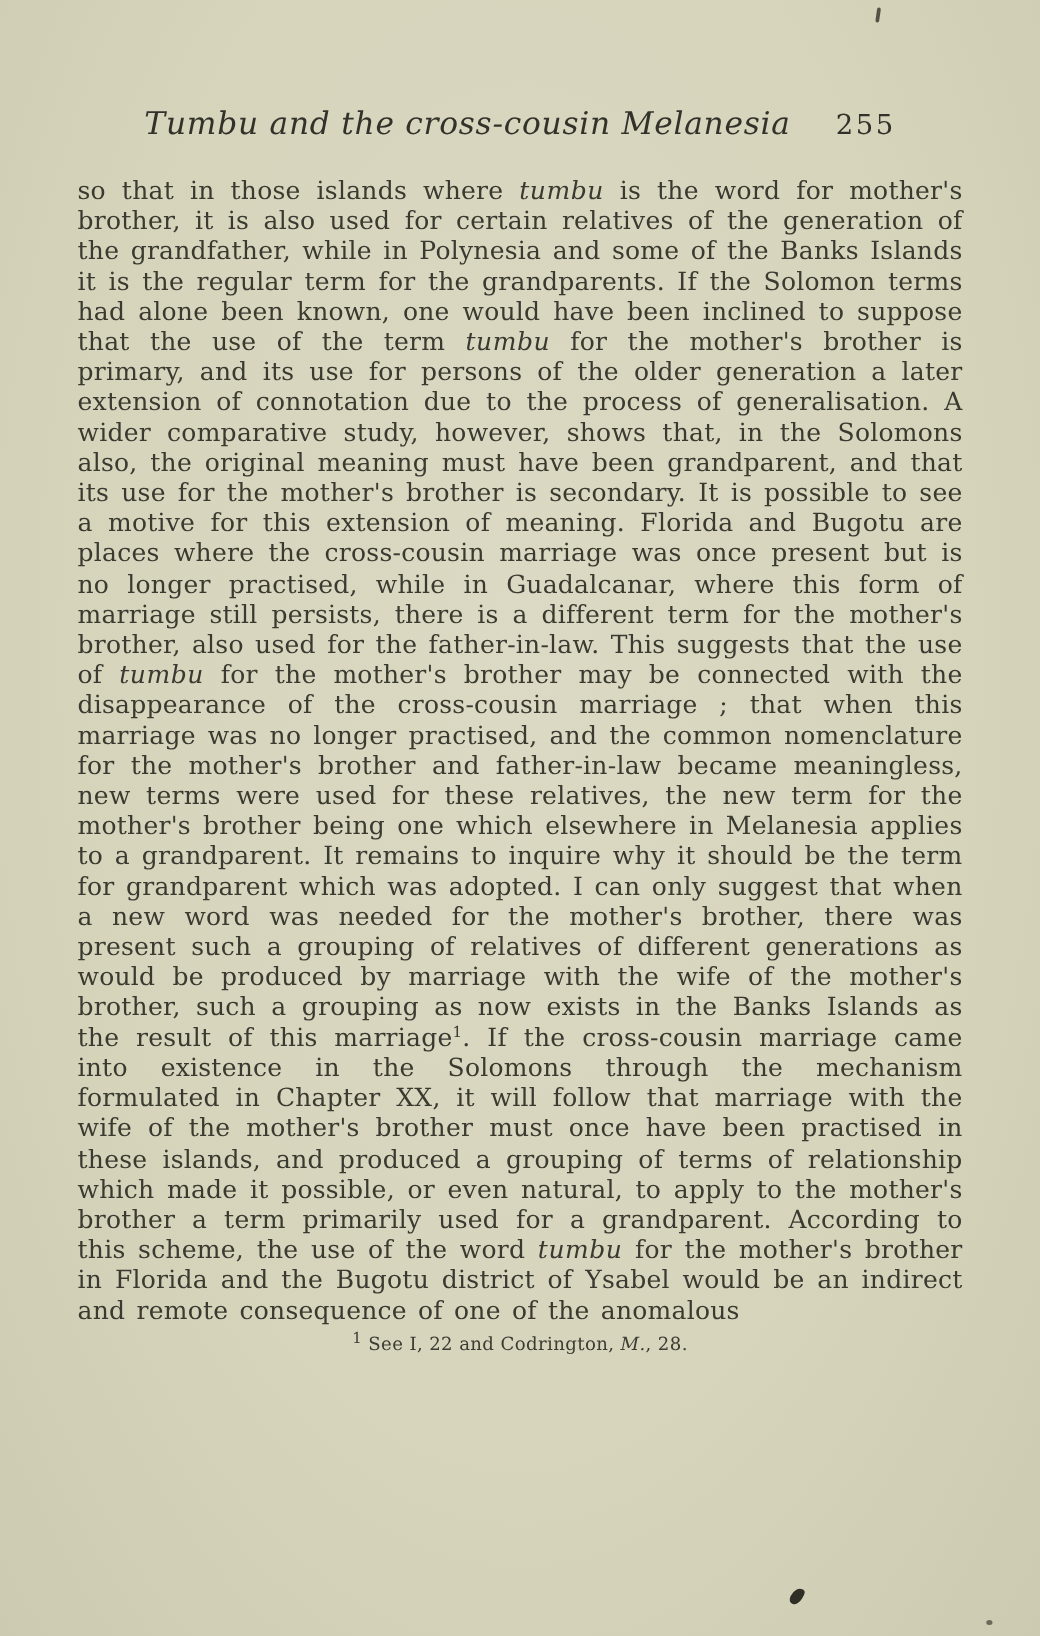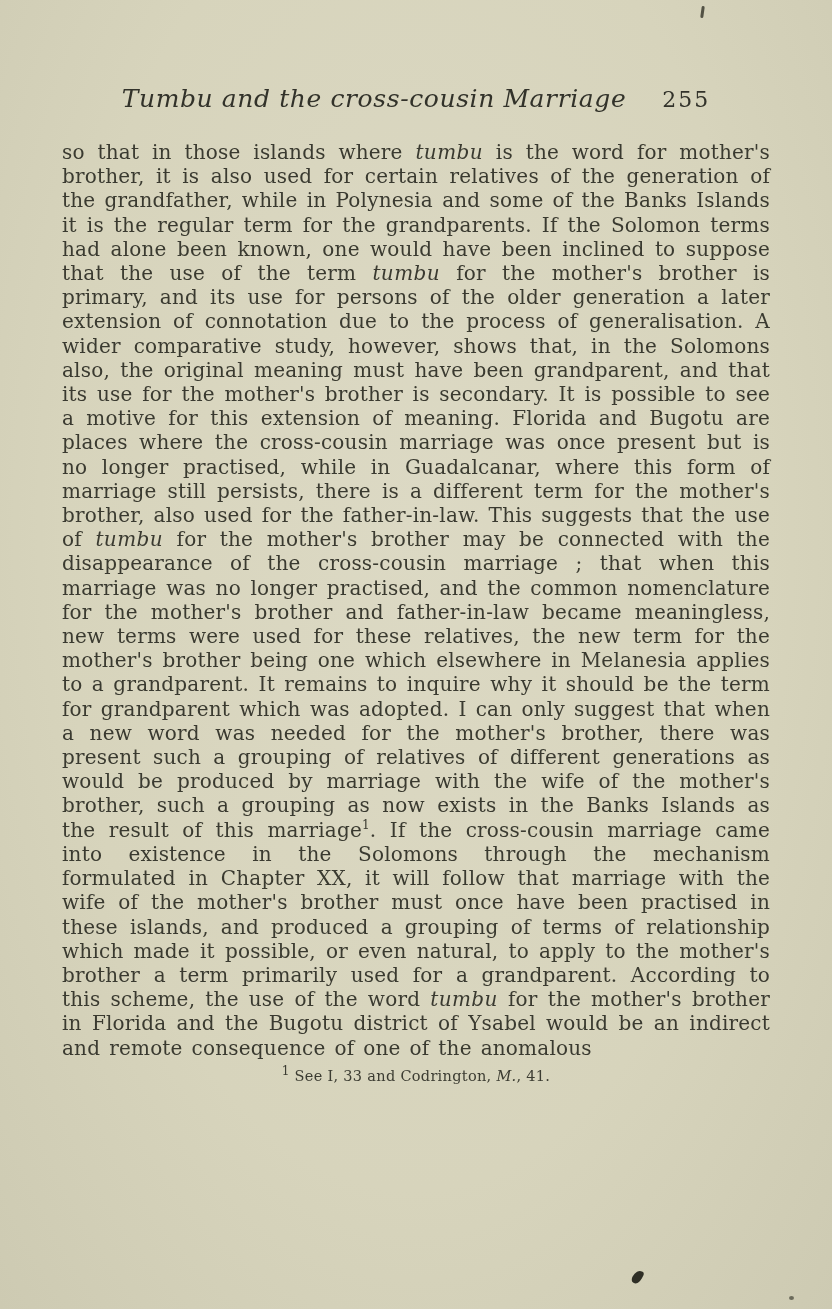--- a/index.html
+++ b/index.html
@@ -86,25 +86,25 @@
     border-radius: 50%;
     opacity: 0.75;
   }
 </style>
 </head>
 <body>
 
 <div class="page">
 
   <div class="running-header">
-    <span class="title">Tumbu and the cross-cousin Marriage</span>
+    <span class="title">Tumbu and the cross-cousin Melanesia</span>
     <span class="pagenum">255</span>
   </div>
 
   <p class="body-text" id="body-paragraph"><span>so that in those islands where </span><em>tumbu</em><span> is the word for mother's brother, it is also used for certain relatives of the generation of the grandfather, while in Polynesia and some of the Banks Islands it is the regular term for the grandparents. If the Solomon terms had alone been known, one would have been inclined to suppose that the use of the term </span><em>tumbu</em><span> for the mother's brother is primary, and its use for persons of the older generation a later extension of connotation due to the process of generalisation. A wider comparative study, however, shows that, in the Solomons also, the original meaning must have been grandparent, and that its use for the mother's brother is secondary. It is possible to see a motive for this extension of meaning. Florida and Bugotu are places where the cross-cousin marriage was once present but is no longer practised, while in Guadalcanar, where this form of marriage still persists, there is a different term for the mother's brother, also used for the father-in-law. This suggests that the use of </span><em>tumbu</em><span> for the mother's brother may be connected with the disappearance of the cross-cousin marriage ; that when this marriage was no longer practised, and the common nomenclature for the mother's brother and father-in-law became meaningless, new terms were used for these relatives, the new term for the mother's brother being one which elsewhere in Melanesia applies to a grandparent. It remains to inquire why it should be the term for grandparent which was adopted. I can only suggest that when a new word was needed for the mother's brother, there was present such a grouping of relatives of different generations as would be produced by marriage with the wife of the mother's brother, such a grouping as now exists in the Banks Islands as the result of this marriage</span><sup>1</sup><span>. If the cross-cousin marriage came into existence in the Solomons through the mechanism formulated in Chapter XX, it will follow that marriage with the wife of the mother's brother must once have been practised in these islands, and produced a grouping of terms of relationship which made it possible, or even natural, to apply to the mother's brother a term primarily used for a grandparent. According to this scheme, the use of the word </span><em>tumbu</em><span> for the mother's brother in Florida and the Bugotu district of Ysabel would be an indirect and remote consequence of one of the anomalous</span></p>
 
-  <div class="footnote" id="footnote-text"><sup>1</sup><span> See I, 33 and Codrington, </span><em>M.</em><span>, 41.</span></div>
+  <div class="footnote" id="footnote-text"><sup>1</sup><span> See I, 22 and Codrington, </span><em>M.</em><span>, 28.</span></div>
 
   <span class="speck-a"></span>
   <span class="speck-b"></span>
   <span class="speck-c"></span>
 
 </div>
 
 </body></html>

